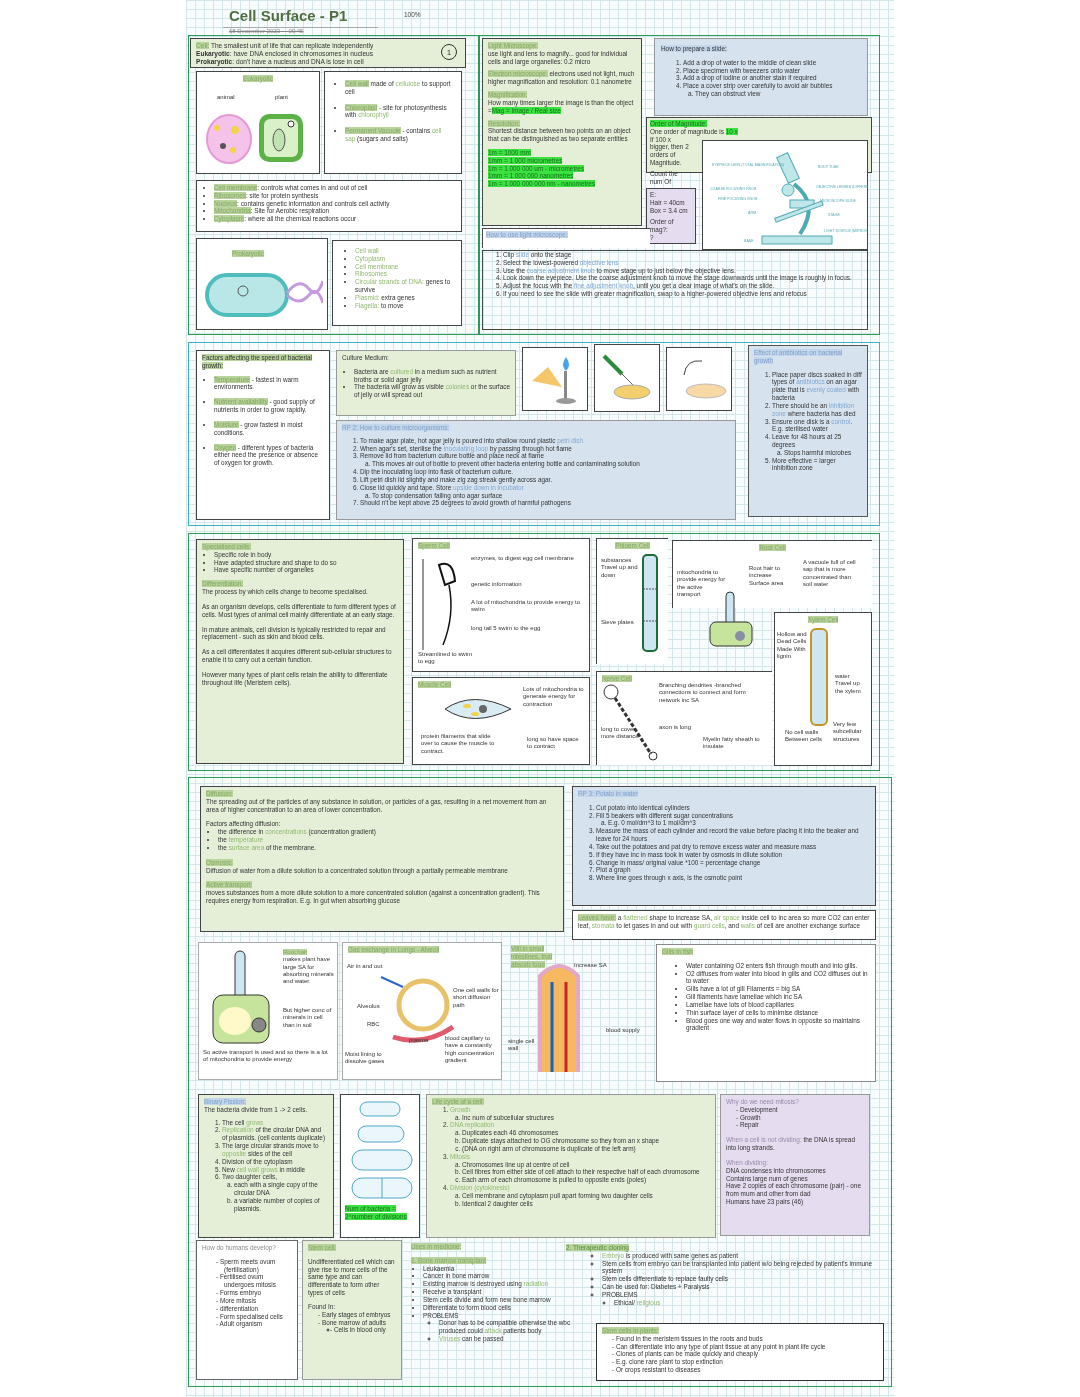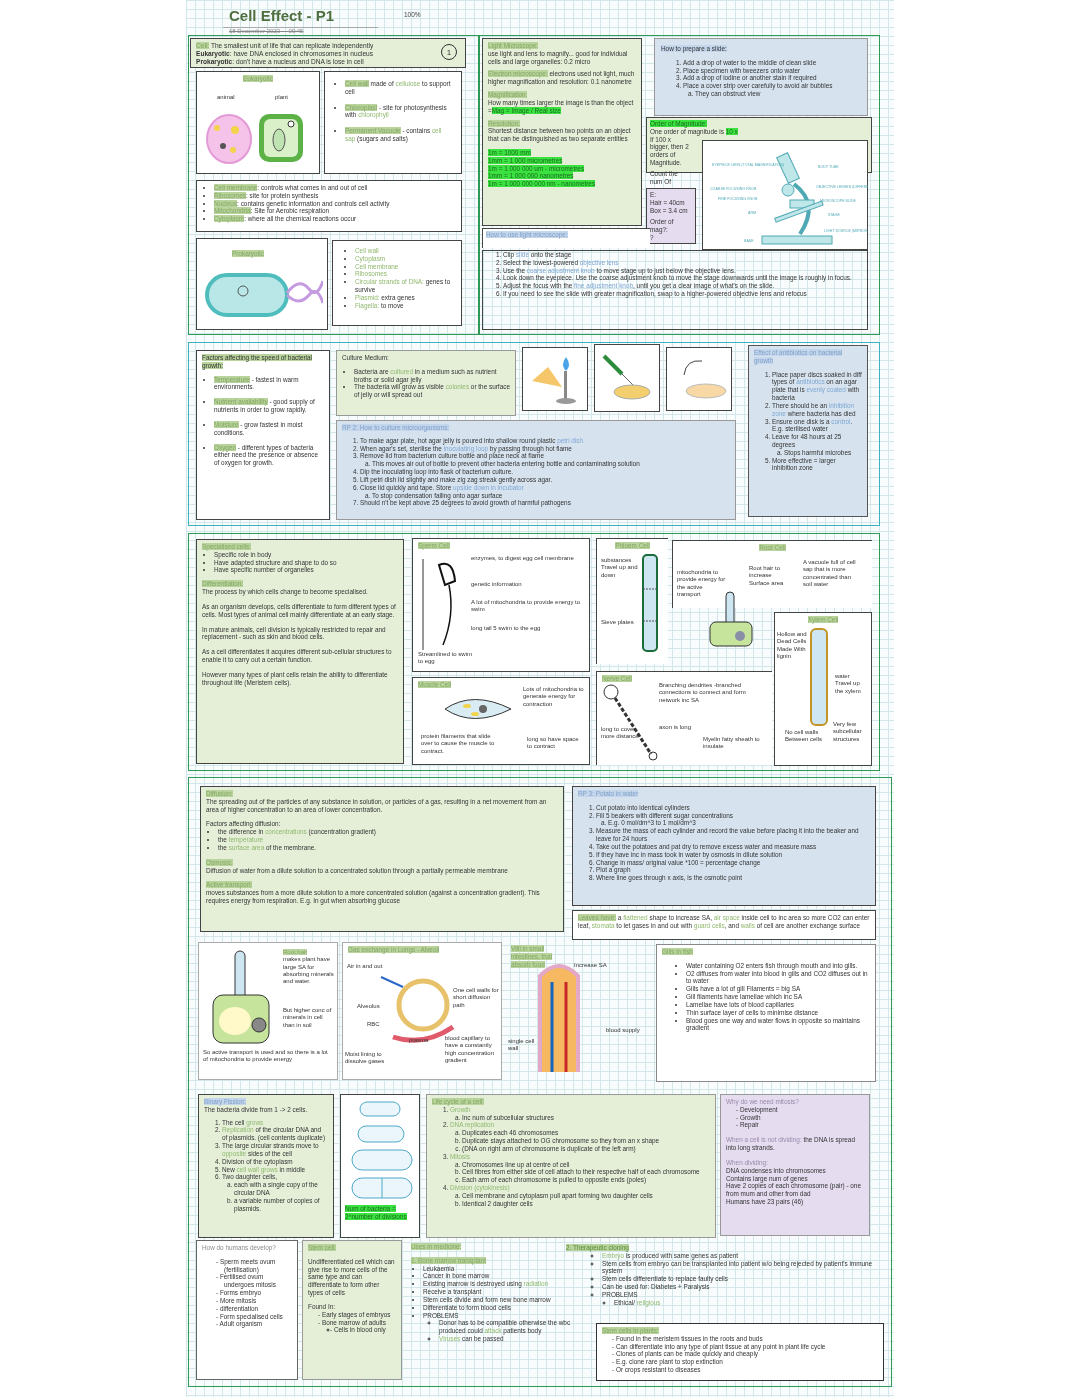--- a/index.html
+++ b/index.html
@@ -34,21 +34,21 @@
 .dash li:before{content:"- ";margin-left:-8px}
 .circ{list-style:circle;padding-left:12px}
 .num1{position:absolute;right:8px;top:5px;width:16px;height:16px;border:1px solid #333;border-radius:50%;text-align:center;line-height:15px;font-size:8px}
 .lbl{position:absolute;font-size:6px;color:#333}
 </style>
 </head>
 <body>
 
 <div class="page">
 
-  <div class="title">Cell Effect - P1</div>
+  <div class="title">Cell Surface - P1</div>
   <div class="title-line"></div>
   <div class="zoom">100%</div>
   <div class="date"><span>18 December 2023</span>&nbsp;&nbsp;&nbsp;&nbsp;&nbsp;<span>09:45</span></div>
 
   <div class="section" style="left:2px;top:35px;width:292px;height:300px"></div>
   <div class="section" style="left:292px;top:35px;width:402px;height:300px"></div>
 
   <div class="box green" style="left:4px;top:38px;width:276px;height:30px;font-size:6.6px">
     <div><span class="hl">Cell:</span><span> The smallest unit of life that can replicate independently</span></div>
     <div><b>Eukaryotic</b><span>: have DNA enclosed in chromosomes in nucleus</span></div>

